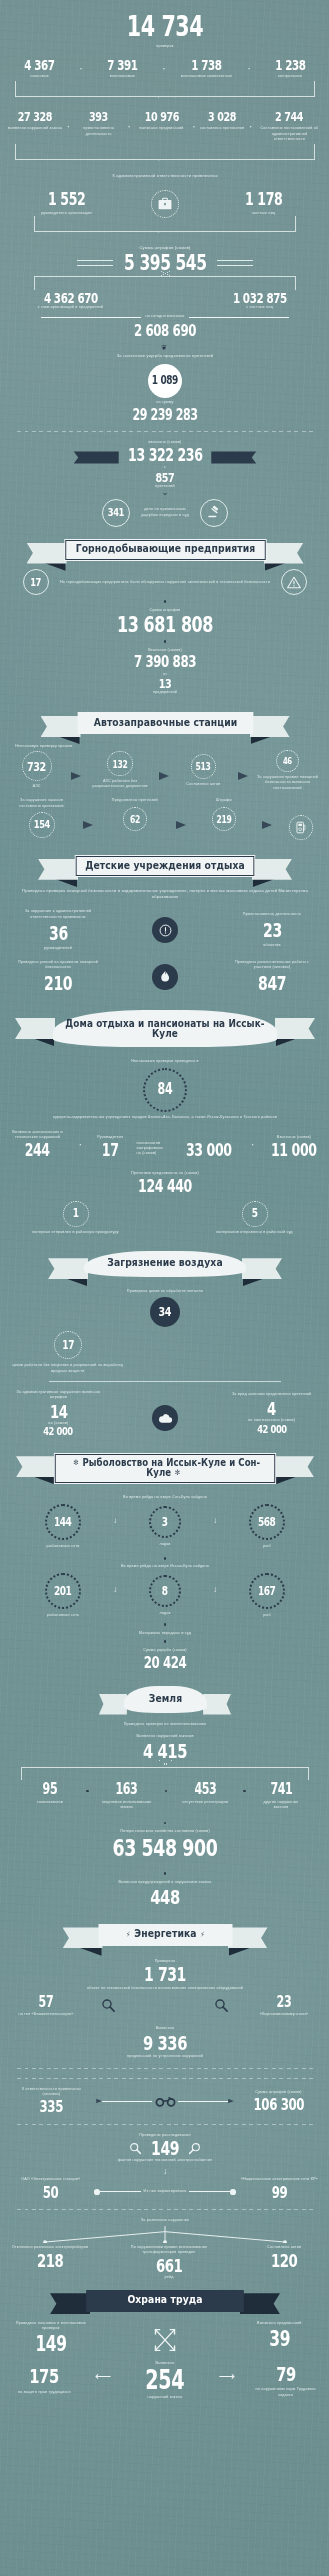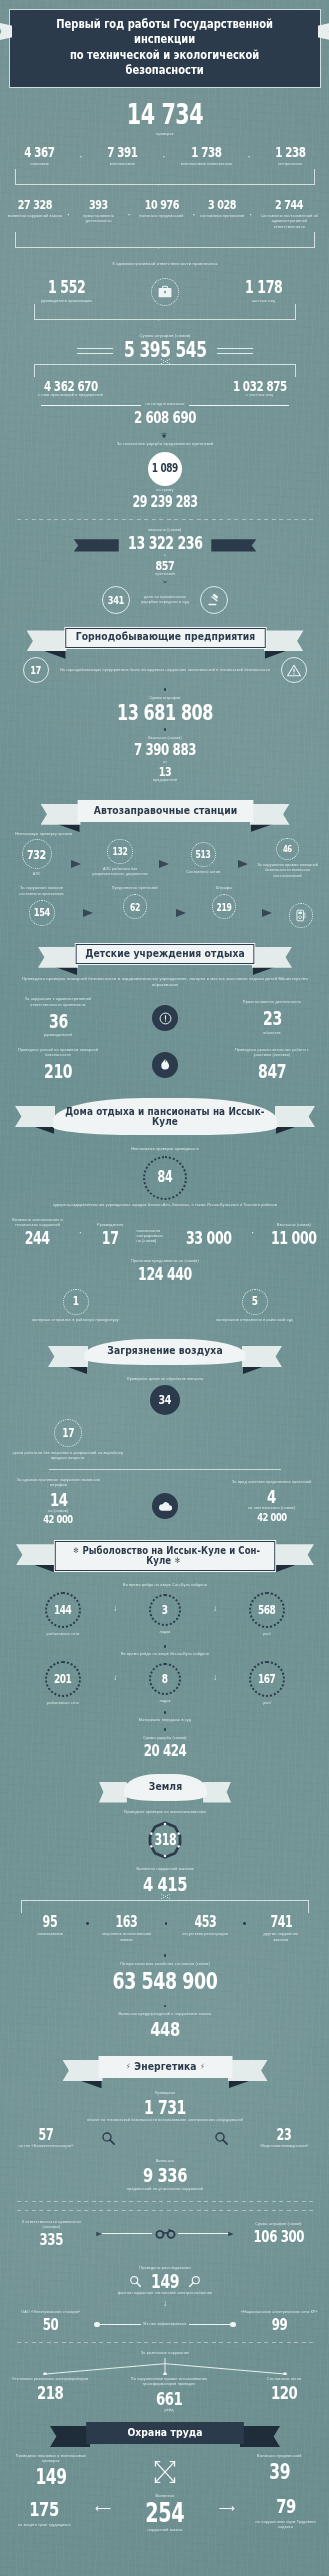--- a/index.html
+++ b/index.html
@@ -188,24 +188,20 @@
   .hline{height:0.9px;background:#eef5f5;flex:1;}
 
   svg{display:block;}
 </style>
 </head>
 <body>
 
 <div class="page">
 <div class="wrap">
 
-  <div class="title-banner">
-    <div class="t">Первый год работы Государственной инспекции</div>
-    <div class="t">по технической и экологической безопасности</div>
-  </div>
 
   <div style="margin-top:13px">
     <div class="big" style="font-size:28px">14 734</div>
     <div class="cap sm" style="margin-top:2.8px">проверок</div>
   </div>
 
   <div class="sp" style="margin:8.5px 11.3px 0">
     <div class="col" style="width:57px">
       <div class="big" style="font-size:14px">4 367</div>
       <div class="cap sm" style="margin-top:2.8px">плановые</div>
@@ -663,34 +659,20 @@
   <div class="cap sm">Сумма ущерба (сомов)</div>
   <div class="big" style="font-size:16px;margin-top:1.9px">20 424</div>
 
   <div class="ribbon curve" style="width:87px;margin-top:15px">
     <div class="tailL" style="top:7.5px;width:28px;left:-22.6px"></div>
     <div class="tailR" style="top:7.5px;width:28px;right:-22.6px"></div>
     <div class="inner">Земля</div>
   </div>
 
   <div class="cap sm" style="margin:9.4px 94px 0">Проведено проверок по землепользованию</div>
-  <div class="row" style="margin-top:4.7px">
-    <div style="width:40px;height:40px;display:flex;align-items:center;justify-content:center;position:relative">
-      <svg width="40" height="40" viewBox="0 0 44 44" style="position:absolute;left:0;top:0" aria-hidden="true">
-        <polygon points="22,3 33,7.5 38.5,18 38.5,26 33,36.5 22,41 11,36.5 5.5,26 5.5,18 11,7.5" fill="none" stroke="#2c3b4b" stroke-width="3"></polygon>
-        <circle cx="22" cy="4.5" r="1.4" fill="#eef4f4"></circle>
-            <circle cx="37" cy="15" r="1.4" fill="#eef4f4"></circle>
-        <circle cx="37" cy="29" r="1.4" fill="#eef4f4"></circle>
-            <circle cx="22" cy="39.6" r="1.4" fill="#eef4f4"></circle>
-        <circle cx="7" cy="29" r="1.4" fill="#eef4f4"></circle>
-            <circle cx="7" cy="15" r="1.4" fill="#eef4f4"></circle>
-      </svg>
-      <span class="big" style="font-size:15px;position:relative">318</span>
-    </div>
-  </div>
 
   <div class="cap sm" style="margin-top:6.6px">Выявлено нарушений законов</div>
   <div class="big" style="font-size:20px;margin-top:1.9px">4 415</div>
 
   <div class="brk-top" style="margin:5.7px 21px 0"></div>
   <div class="sp" style="margin:1.9px 24.5px 0">
     <div class="col" style="width:51px">
       <div class="big" style="font-size:15px">95</div>
       <div class="cap sm" style="margin-top:2.8px">самозахватов</div>
     </div>

